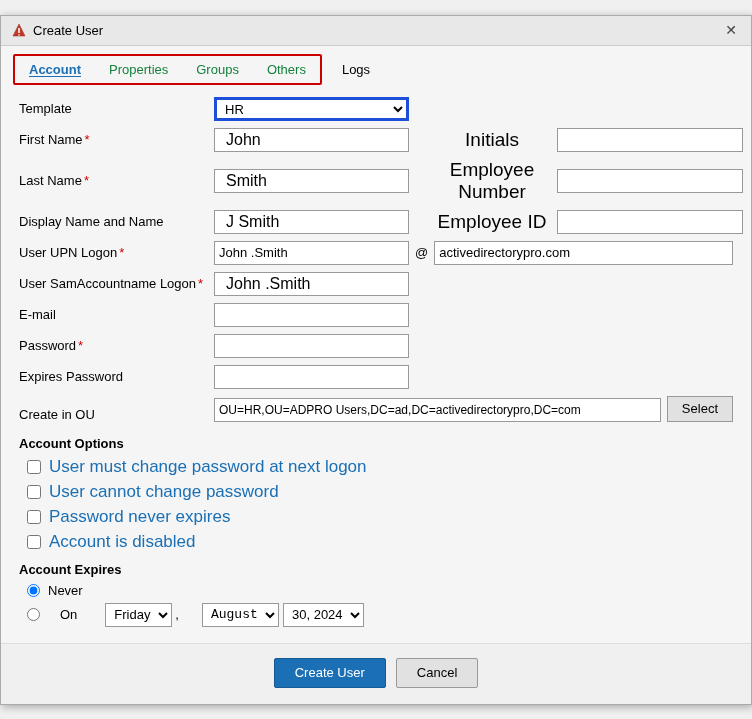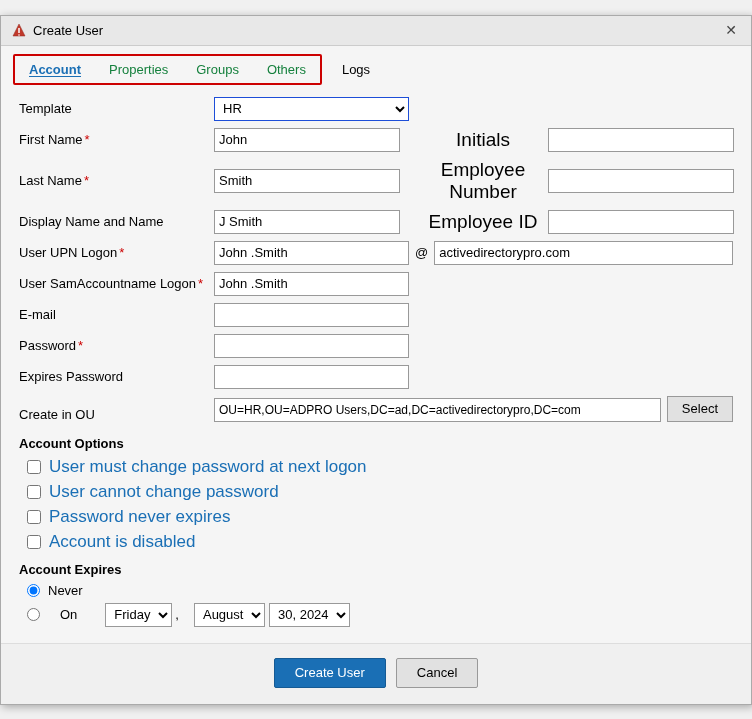--- a/index.html
+++ b/index.html
@@ -105,22 +105,22 @@
       color: #000;
     }
     .required {
       color: #cc0000;
       margin-left: 2px;
     }
     .form-input {
       width: 195px;
       height: 24px;
       border: 1px solid #999;
-      font-size: 13px;
-      padding: 2px 4px;
+      font-size: 16px;
+      padding: 2px 11px;
       background: white;
     }
     .form-right {
       display: flex;
       align-items: center;
       margin-left: 18px;
       flex: 1;
     }
     .form-right-label {
       min-width: 130px;
@@ -131,21 +131,21 @@
       flex: 1;
       height: 24px;
       border: 1px solid #999;
       font-size: 13px;
       padding: 2px 4px;
       background: white;
     }
     .template-select {
       width: 195px;
       height: 24px;
-      border: 1px solid #1d4ed8;
+      border: 3px solid #1d4ed8;
       font-size: 13px;
       padding: 1px 4px;
       background: white;
     }
     .upn-row {
       display: flex;
       align-items: center;
     }
     .upn-input {
       width: 195px;
@@ -422,21 +422,21 @@
       </div>
 
       <div style="display:flex; align-items:center; gap:20px; margin-left:8px;">
         <input type="radio" name="expires" style="">
         <span class="radio-label">On</span>
         <div class="date-picker">
           <select class="date-select">
             <option>Friday</option>
           </select>
           <span class="date-comma">,</span>
-          <select class="date-select" style="margin-left:12px;">
+          <select class="date-select" style="margin-left:20px;font-family:Liberation Mono, monospace;">
             <option>August</option>
           </select>
           <select class="date-select" style="margin-left:4px;">
             <option>30, 2024</option>
           </select>
         </div>
       </div>
     </div>
 
   </div>

